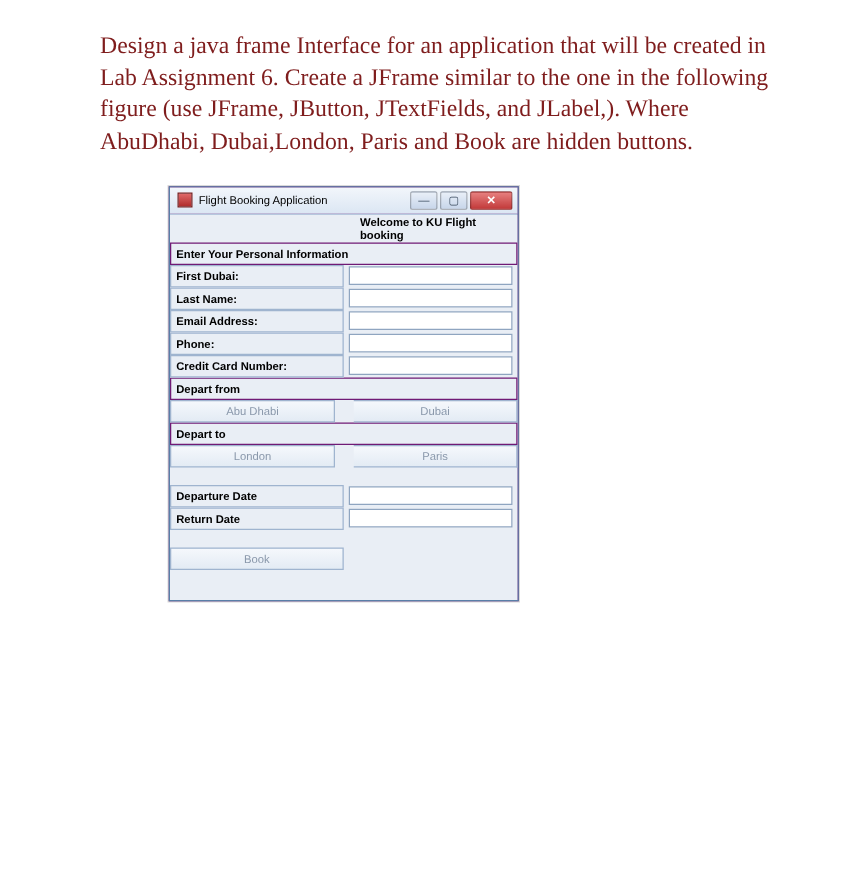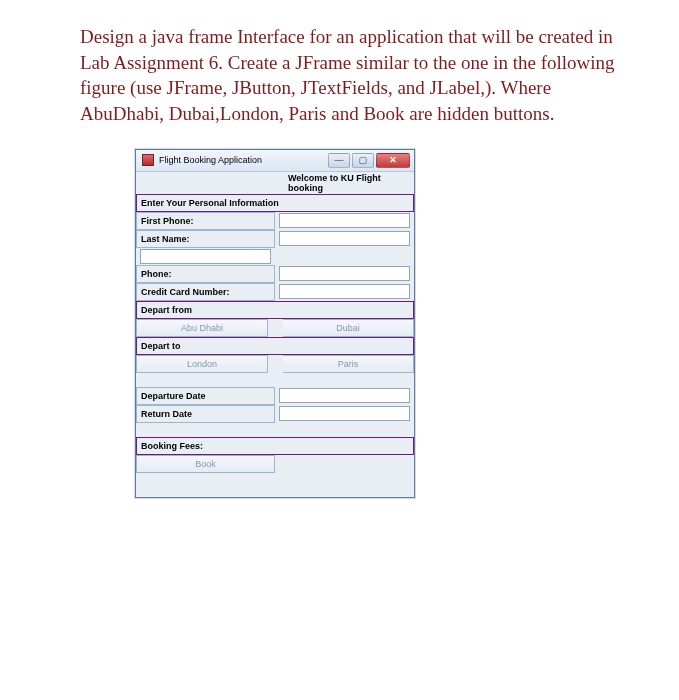--- a/index.html
+++ b/index.html
@@ -155,32 +155,33 @@
         <span class="win-glyph">✕</span>
       </div>
   </div>
 
   <div class="content">
     <div class="welcome-row">Welcome to KU Flight booking</div>
 
     <div class="cell full">Enter Your Personal Information</div>
 
     <div class="row">
-      <div class="cell-label">First Phone:</div>
+      <div class="cell-label">First Dubai:</div>
       <div class="cell-input">
           <input class="tfield" value="" style="">
         </div>
     </div>
     <div class="row">
       <div class="cell-label">Last Name:</div>
       <div class="cell-input">
           <input class="tfield" value="" style="">
         </div>
     </div>
     <div class="row">
+      <div class="cell-label">Email Address:</div>
       <div class="cell-input">
           <input class="tfield" value="" style="">
         </div>
     </div>
     <div class="row">
       <div class="cell-label">Phone:</div>
       <div class="cell-input">
           <input class="tfield" value="" style="">
         </div>
     </div>
@@ -213,20 +214,19 @@
     </div>
     <div class="row">
       <div class="cell-label">Return Date</div>
       <div class="cell-input">
           <input class="tfield" value="" style="">
         </div>
     </div>
 
     <div class="spacer"></div>
 
-    <div class="cell full">Booking Fees:</div>
     <div class="btn-row half-btn-row">
       <button class="jbtn">Book</button>
     </div>
 
     <div class="bottom-pad"></div>
   </div>
 </div>
 
 </body></html>

